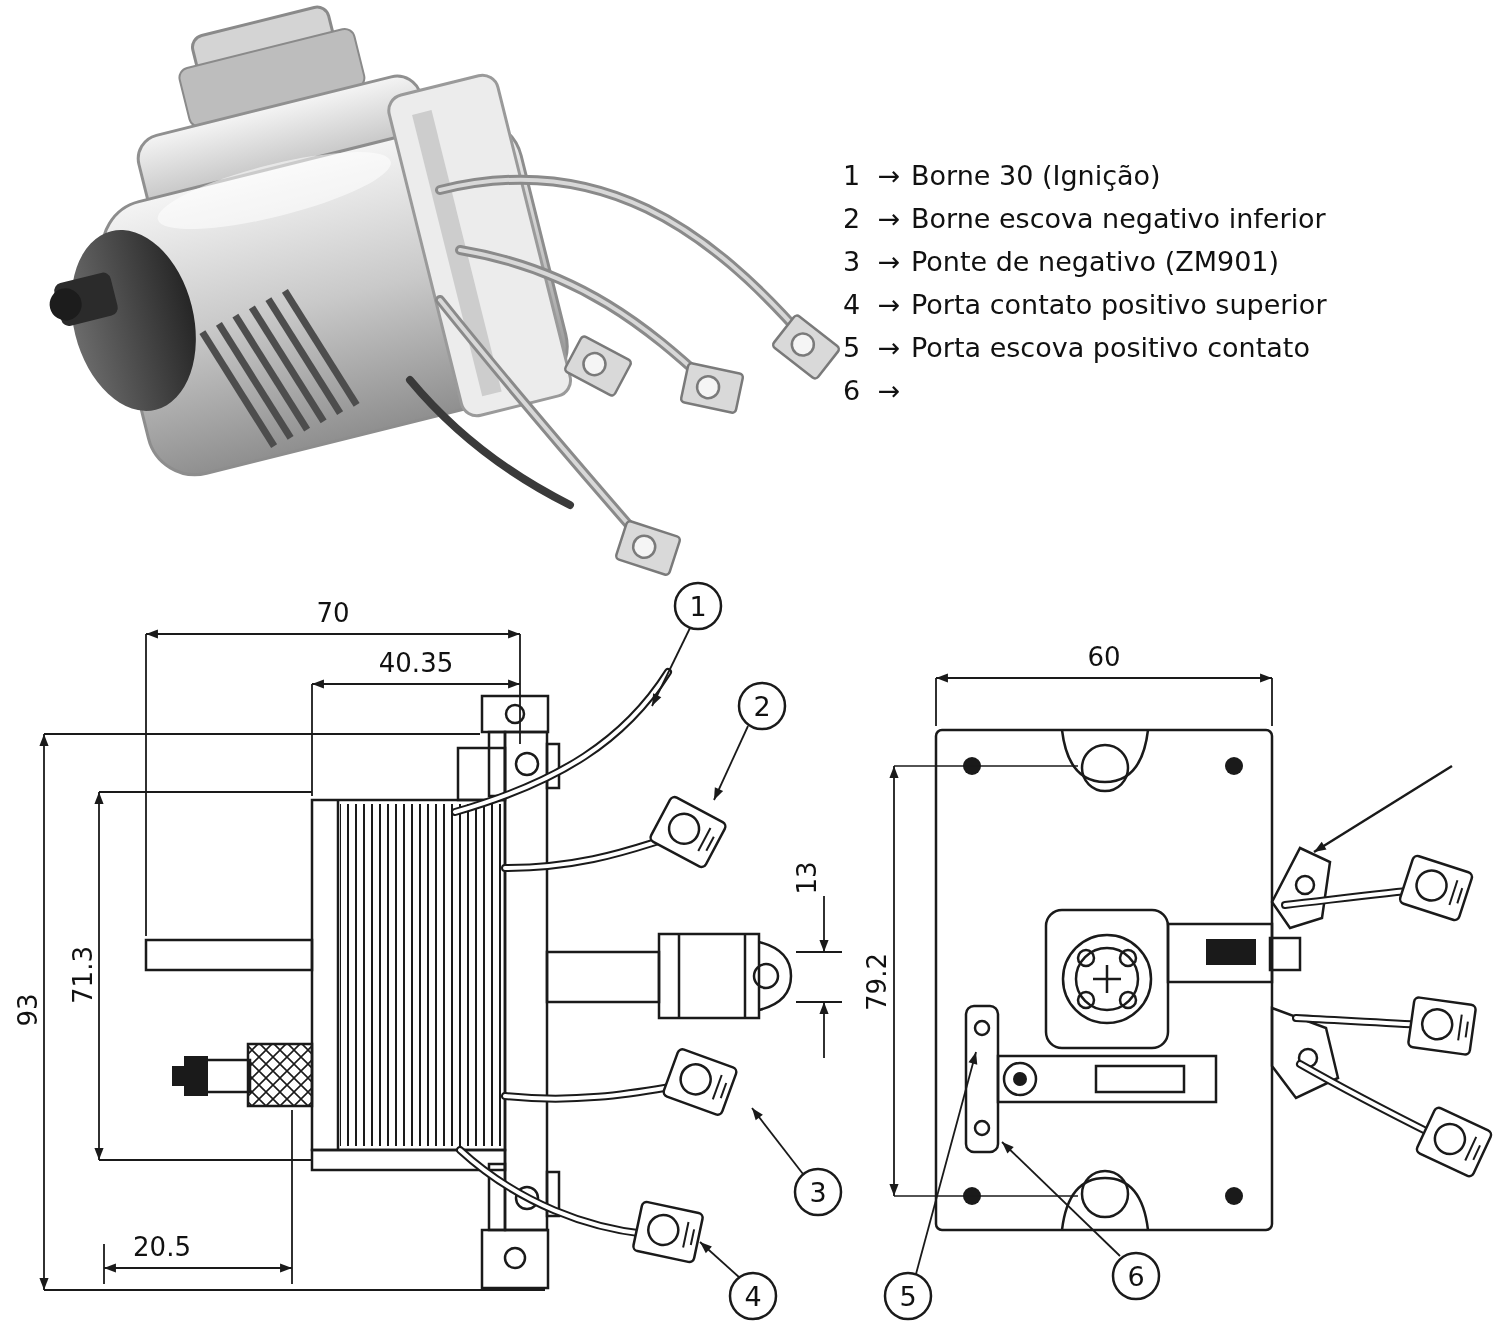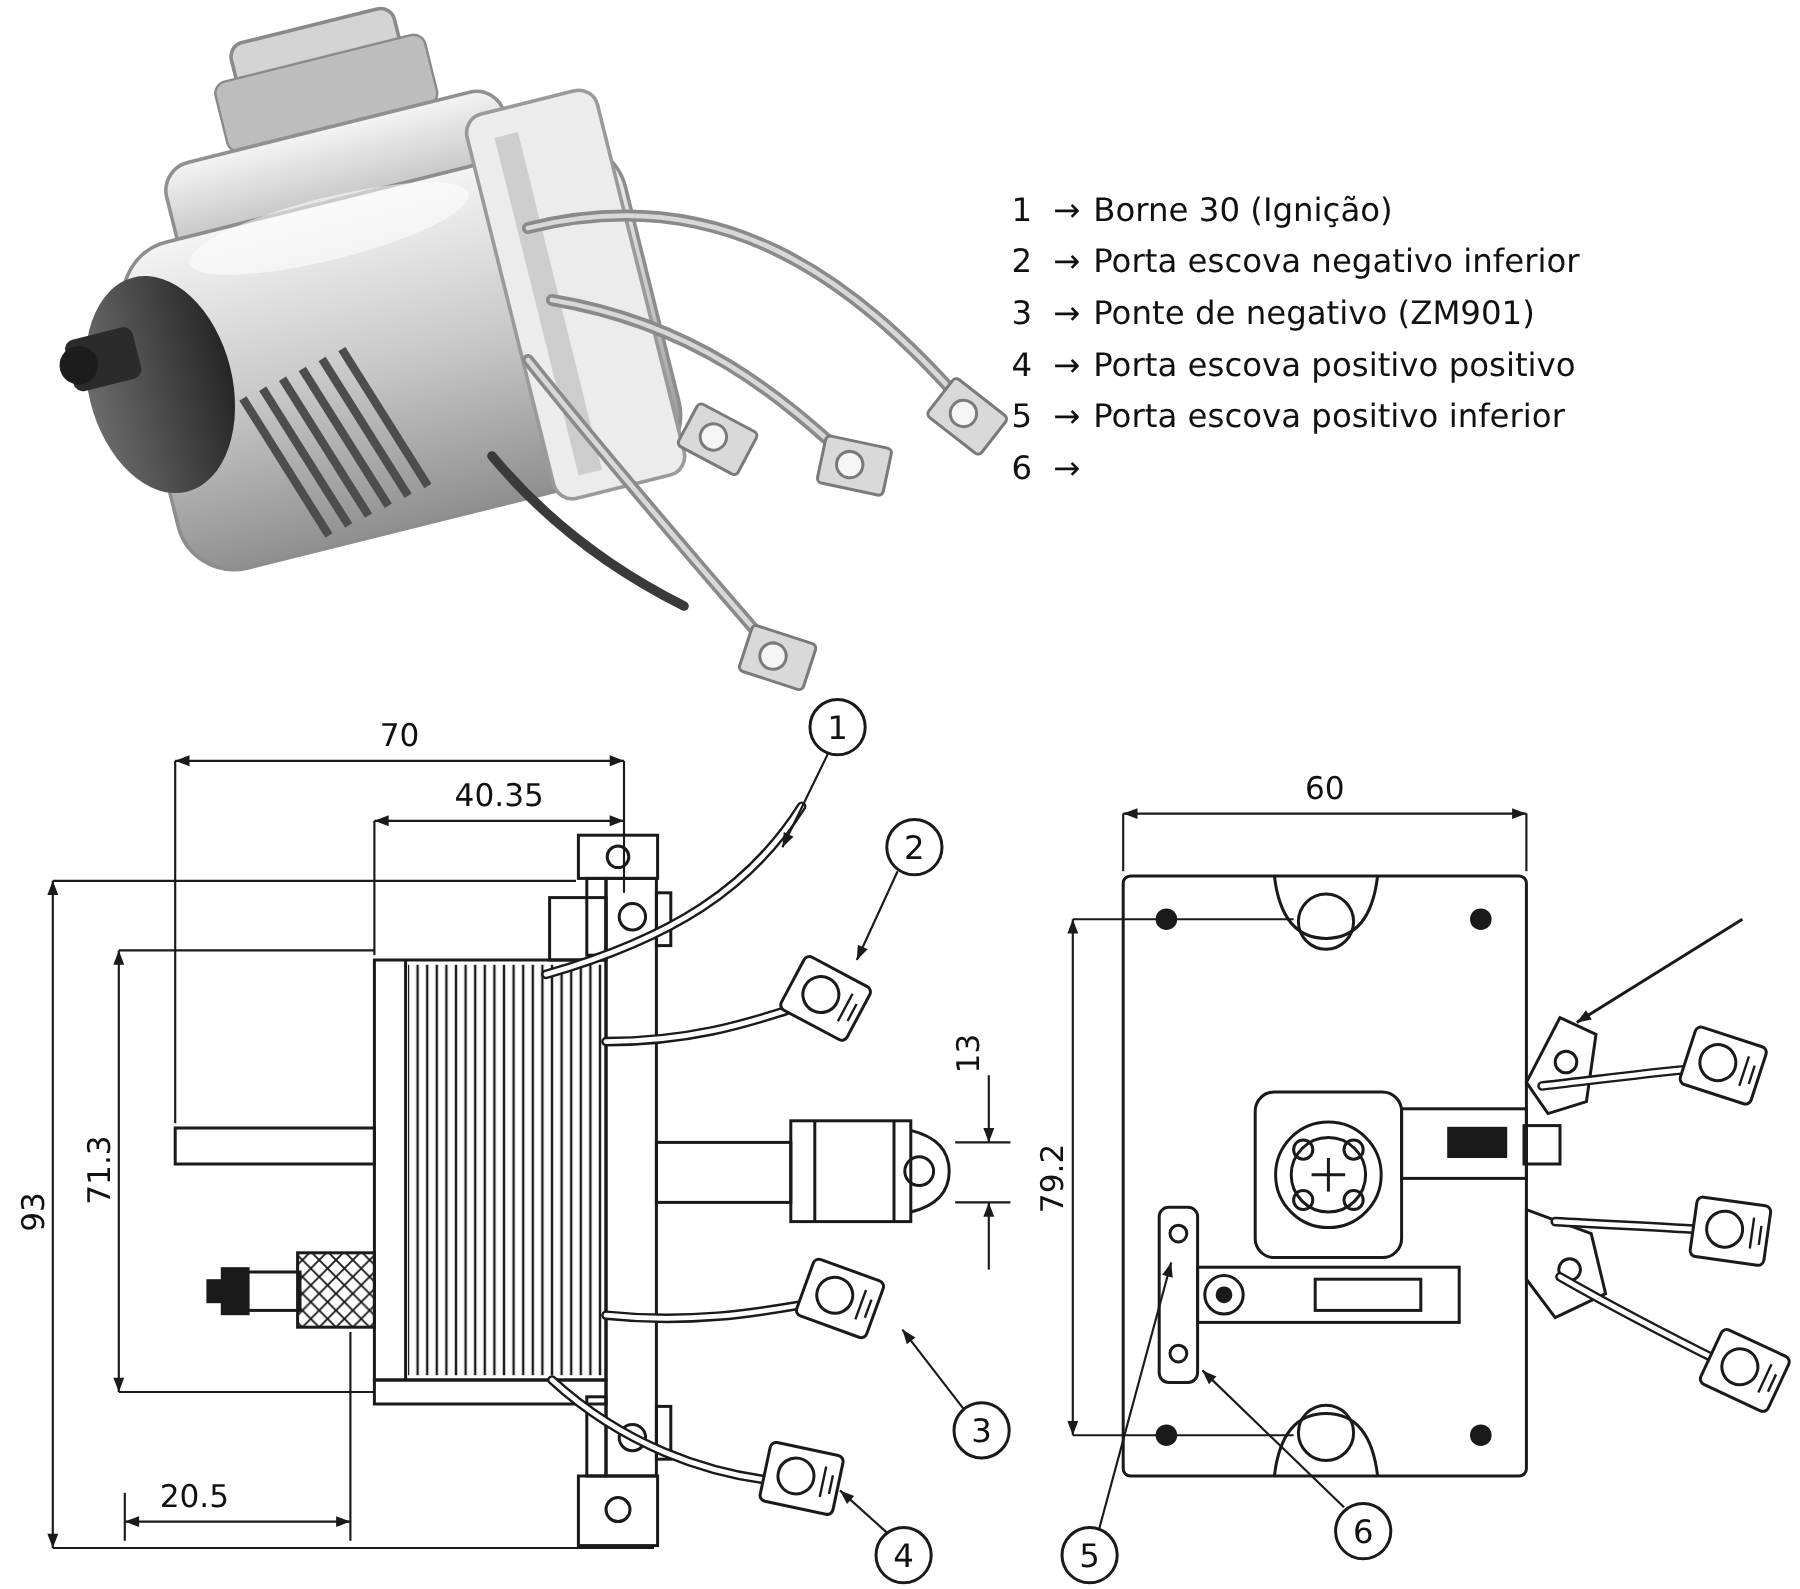--- a/index.html
+++ b/index.html
@@ -31,36 +31,36 @@
 
   <div class="legend">
     <div class="legend-row">
       <span class="lnum">1</span>
       <span class="larr">→</span>
       <span class="ltxt">Borne 30 (Ignição)</span>
     </div>
     <div class="legend-row">
       <span class="lnum">2</span>
       <span class="larr">→</span>
-      <span class="ltxt">Porta escova negativo inferior</span>
+      <span class="ltxt">Borne escova negativo inferior</span>
     </div>
     <div class="legend-row">
       <span class="lnum">3</span>
       <span class="larr">→</span>
       <span class="ltxt">Ponte de negativo (ZM901)</span>
     </div>
     <div class="legend-row">
       <span class="lnum">4</span>
       <span class="larr">→</span>
-      <span class="ltxt">Porta escova positivo positivo</span>
+      <span class="ltxt">Porta contato positivo superior</span>
     </div>
     <div class="legend-row">
       <span class="lnum">5</span>
       <span class="larr">→</span>
-      <span class="ltxt">Porta escova positivo inferior</span>
+      <span class="ltxt">Porta escova positivo contato</span>
     </div>
     <div class="legend-row">
       <span class="lnum">6</span>
       <span class="larr">→</span>
     </div>
   </div>
 
   <svg class="diagram-svg" width="1500" height="1324" viewBox="0 0 1500 1324">
     <defs>
       <marker id="mA" viewBox="0 0 12 12" markerWidth="13" markerHeight="13" refX="11.5" refY="6" orient="auto-start-reverse" markerUnits="userSpaceOnUse">

